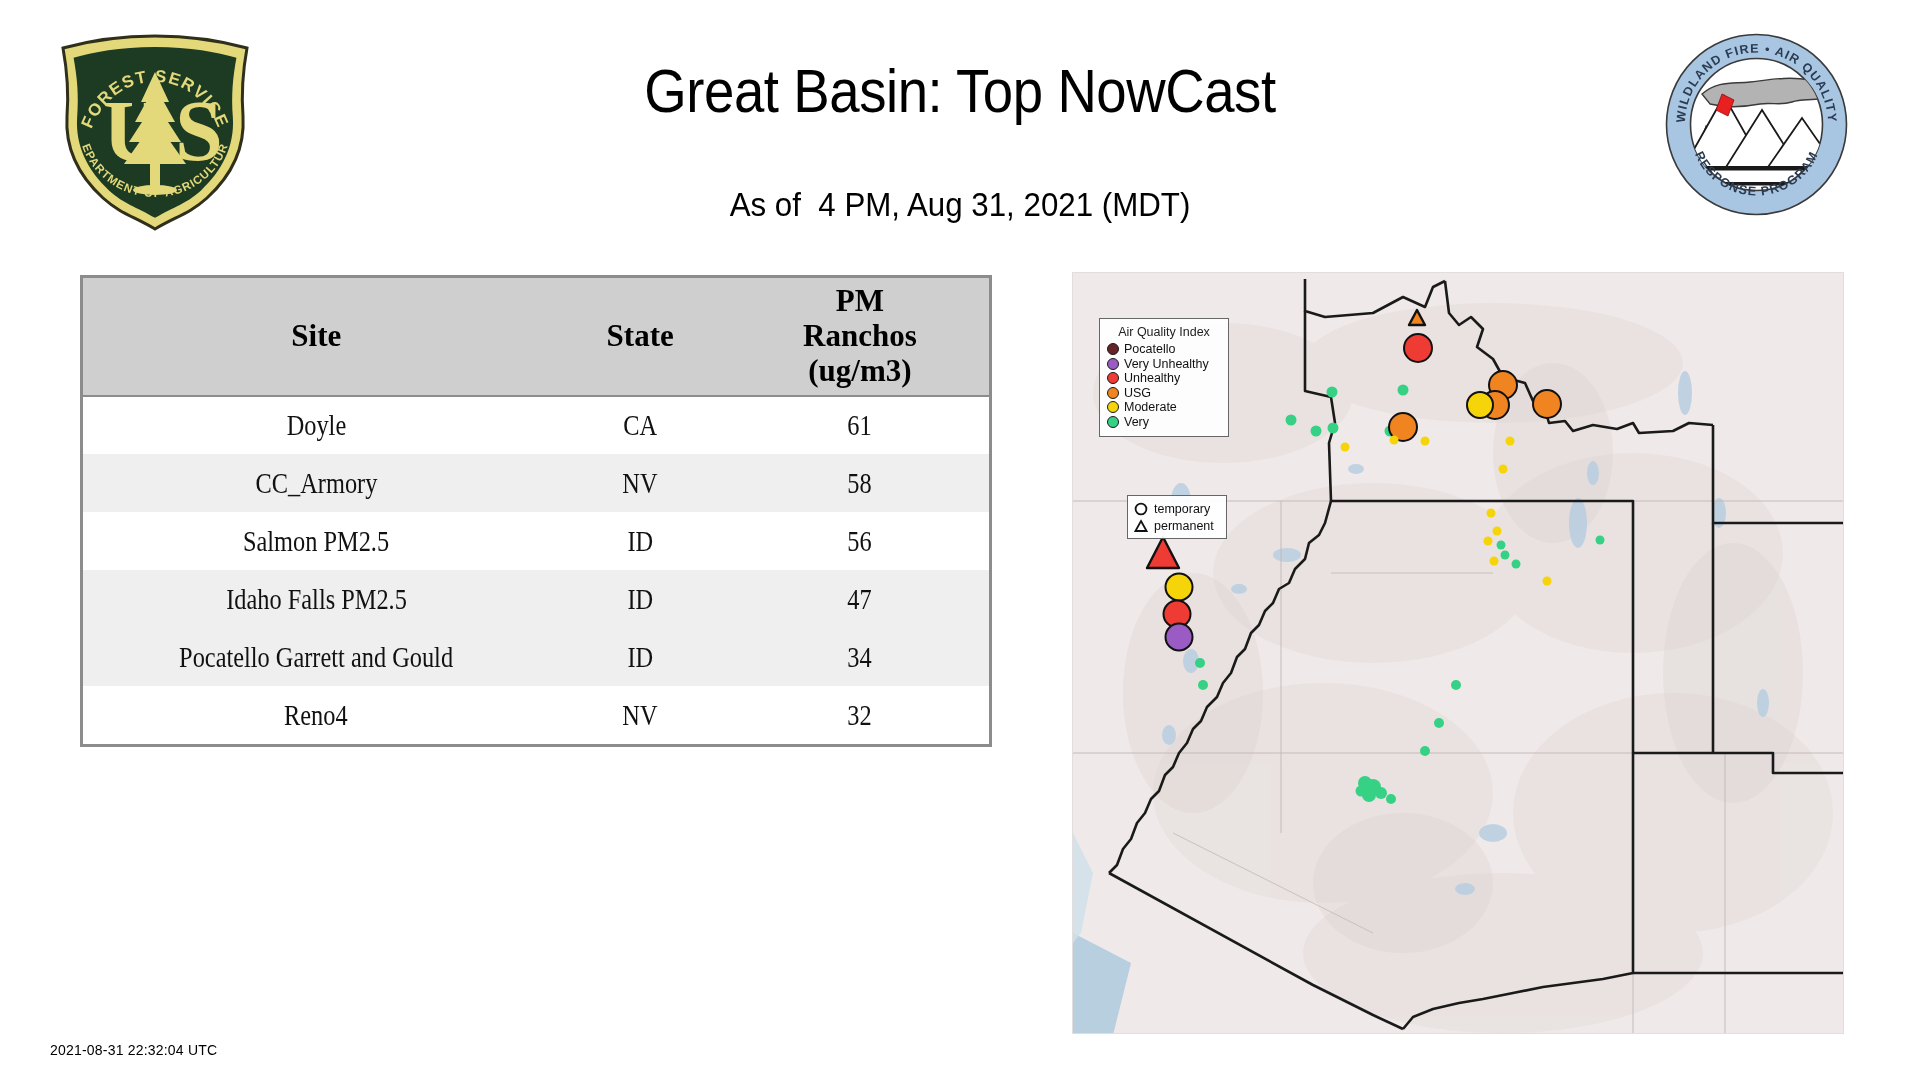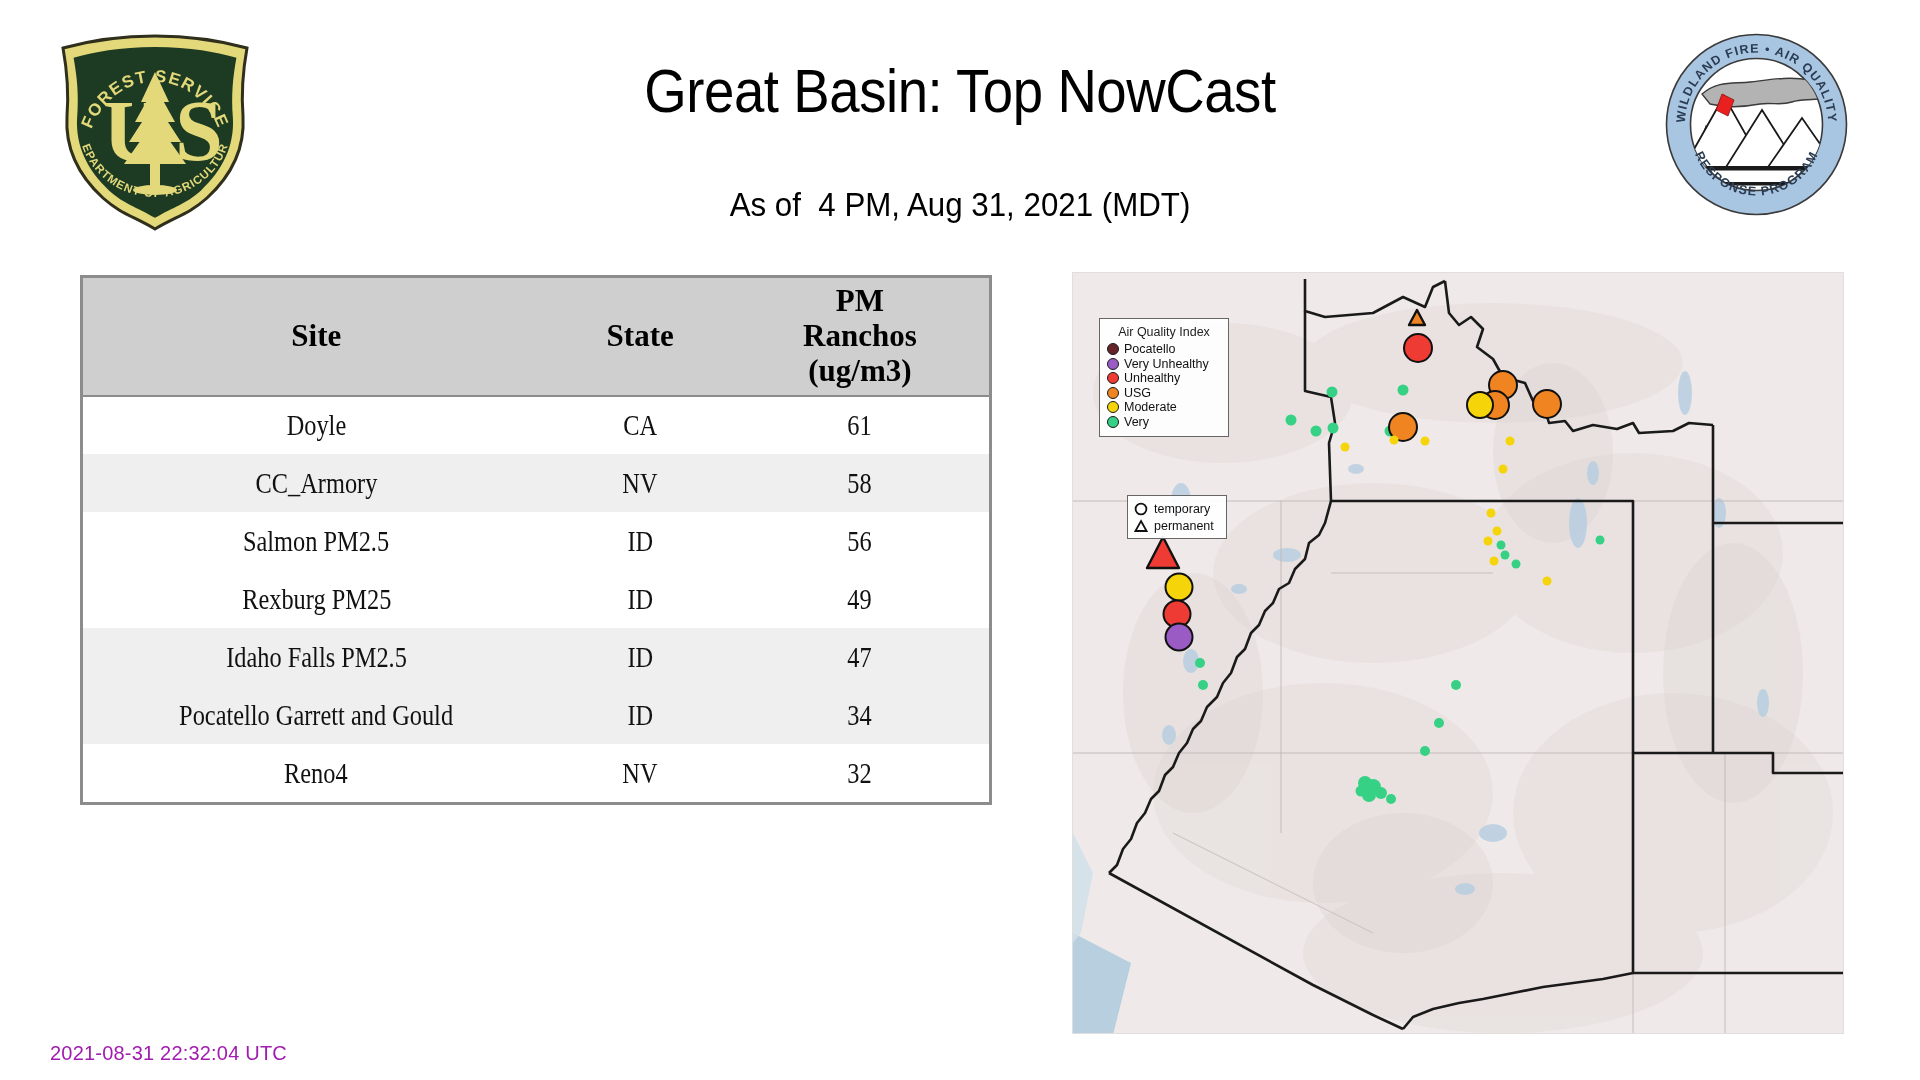--- a/index.html
+++ b/index.html
@@ -78,21 +78,21 @@
     transform-origin: center;
   }
   tbody td span.cell { display: inline-block; transform: scaleX(0.84); }
   tbody tr.odd  td { background: #efefef; }
   tbody tr.even td { background: #ffffff; }
 
   
   .footer {
     position: absolute; left: 50px; top: 1042px;
     font-family: "Liberation Sans", sans-serif;
-    font-size: 20px; color: #a21caf;
+    font-size: 14px; color: #000000;
     letter-spacing: 0.2px;
   }
 
   
   .map {
     position: absolute; left: 1072px; top: 272px;
     width: 772px; height: 762px;
     background: #efe9e9;
     overflow: hidden;
     border: 1px solid #e3dede;
@@ -226,25 +226,20 @@
           </tr>
           <tr class="odd">
             <td><span class="cell">CC_Armory</span></td>
             <td><span class="cell">NV</span></td>
             <td><span class="cell">58</span></td>
           </tr>
           <tr class="even">
             <td><span class="cell">Salmon PM2.5</span></td>
             <td><span class="cell">ID</span></td>
             <td><span class="cell">56</span></td>
-          </tr>
-          <tr class="even">
-            <td><span class="cell">Rexburg PM25</span></td>
-            <td><span class="cell">ID</span></td>
-            <td><span class="cell">49</span></td>
           </tr>
           <tr class="odd">
             <td><span class="cell">Idaho Falls PM2.5</span></td>
             <td><span class="cell">ID</span></td>
             <td><span class="cell">47</span></td>
           </tr>
           <tr class="odd">
             <td><span class="cell">Pocatello Garrett and Gould</span></td>
             <td><span class="cell">ID</span></td>
             <td><span class="cell">34</span></td>

